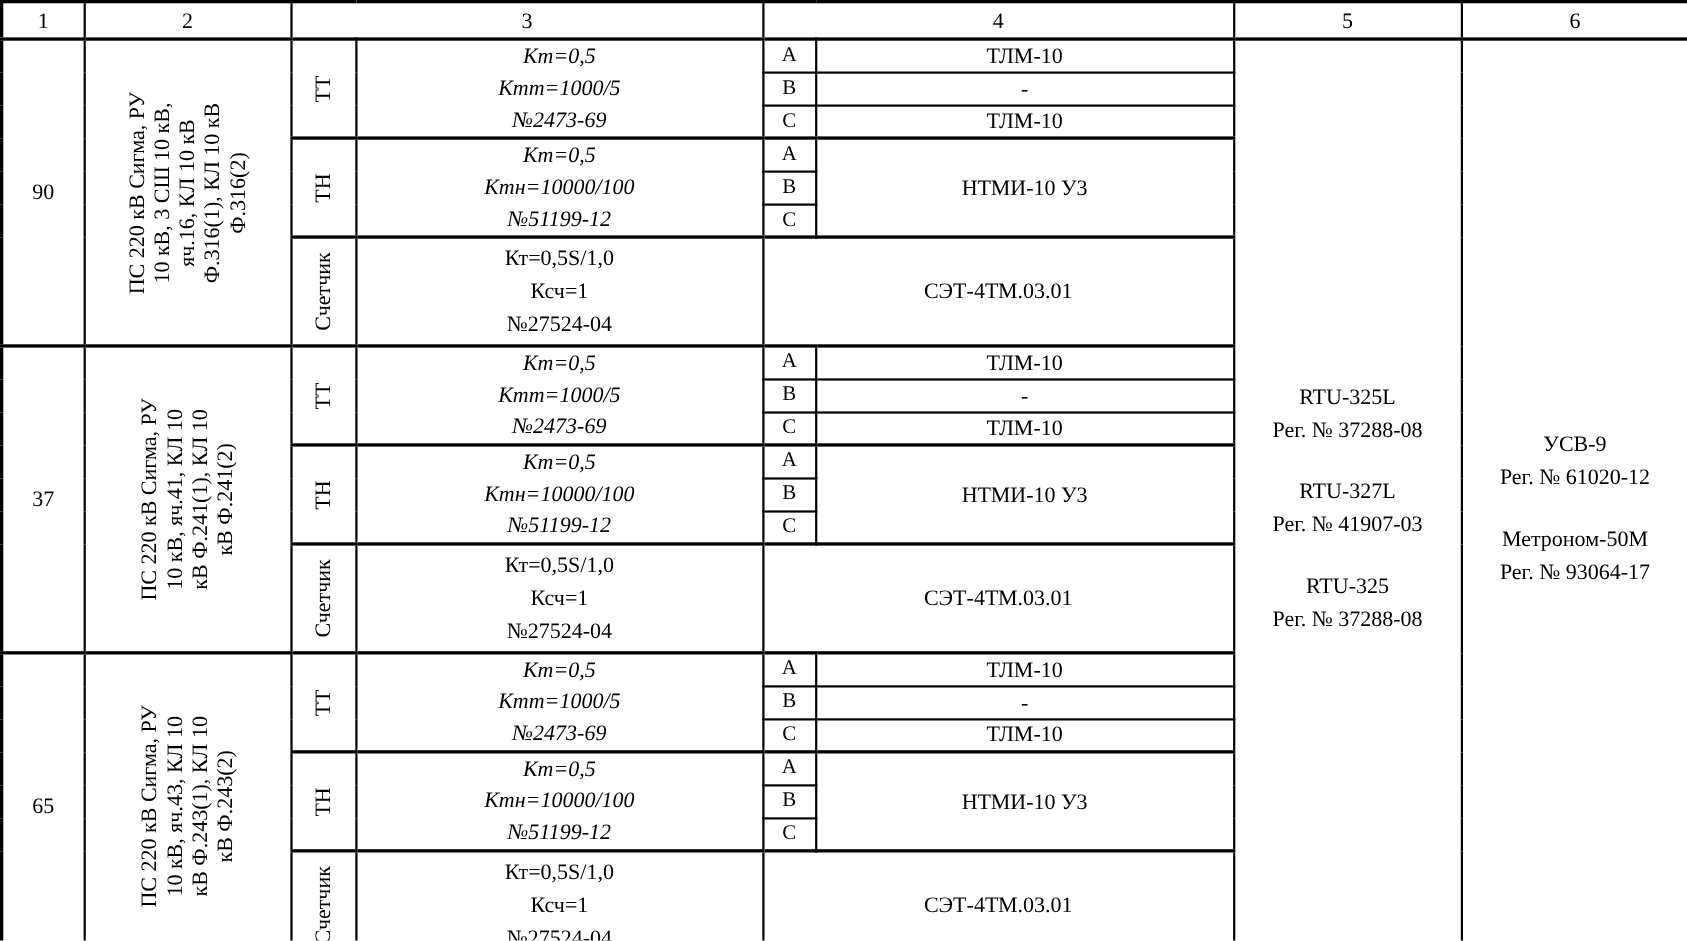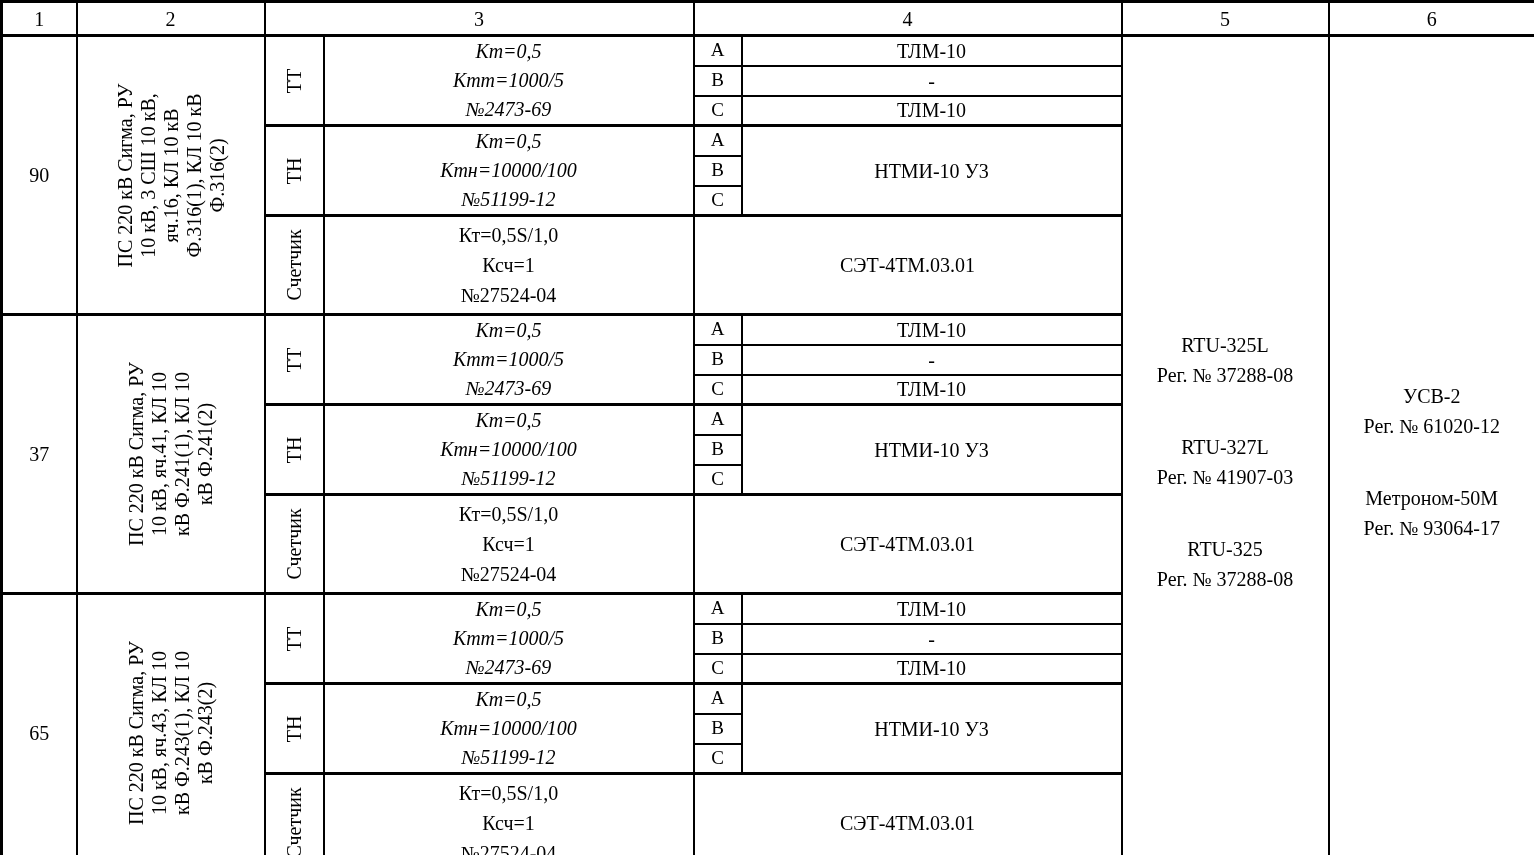--- a/index.html
+++ b/index.html
@@ -15,21 +15,21 @@
   tr.big td{border-top-width:3px;}
   tr.sec td{border-top-width:3px;}
   .params{line-height:29px;font-style:italic;}
   .params-met{line-height:30px;}
   .phase{font-size:19px;}
   .vcell{position:relative;}
   .rotwrap{position:absolute;inset:0;display:flex;align-items:center;justify-content:center;}
   .rot{transform:rotate(-90deg);white-space:nowrap;}
   .rot2{transform:rotate(-90deg);white-space:normal;width:258px;text-align:center;line-height:23px;}
   .side{line-height:30px;}
-  .grp{margin-top:42px;}
+  .grp{margin-top:26px;}
   .grp:first-child{margin-top:16px;}
 </style>
 </head>
 <body>
 
 <table>
   <colgroup>
     <col style="width:75px">
       <col style="width:188px">
       <col style="width:59px">
@@ -78,21 +78,21 @@
         <div>RTU-327L</div>
         <div>Рег. № 41907-03</div>
       </div>
       <div class="grp">
         <div>RTU-325</div>
         <div>Рег. № 37288-08</div>
       </div>
     </td>
     <td rowspan="21" class="side">
       <div class="grp">
-        <div>УСВ-2</div>
+        <div>УСВ-9</div>
         <div>Рег. № 61020-12</div>
       </div>
       <div class="grp">
         <div>Метроном-50М</div>
         <div>Рег. № 93064-17</div>
       </div>
     </td>
   </tr>
   <tr class="ph">
     <td class="phase">В</td>

